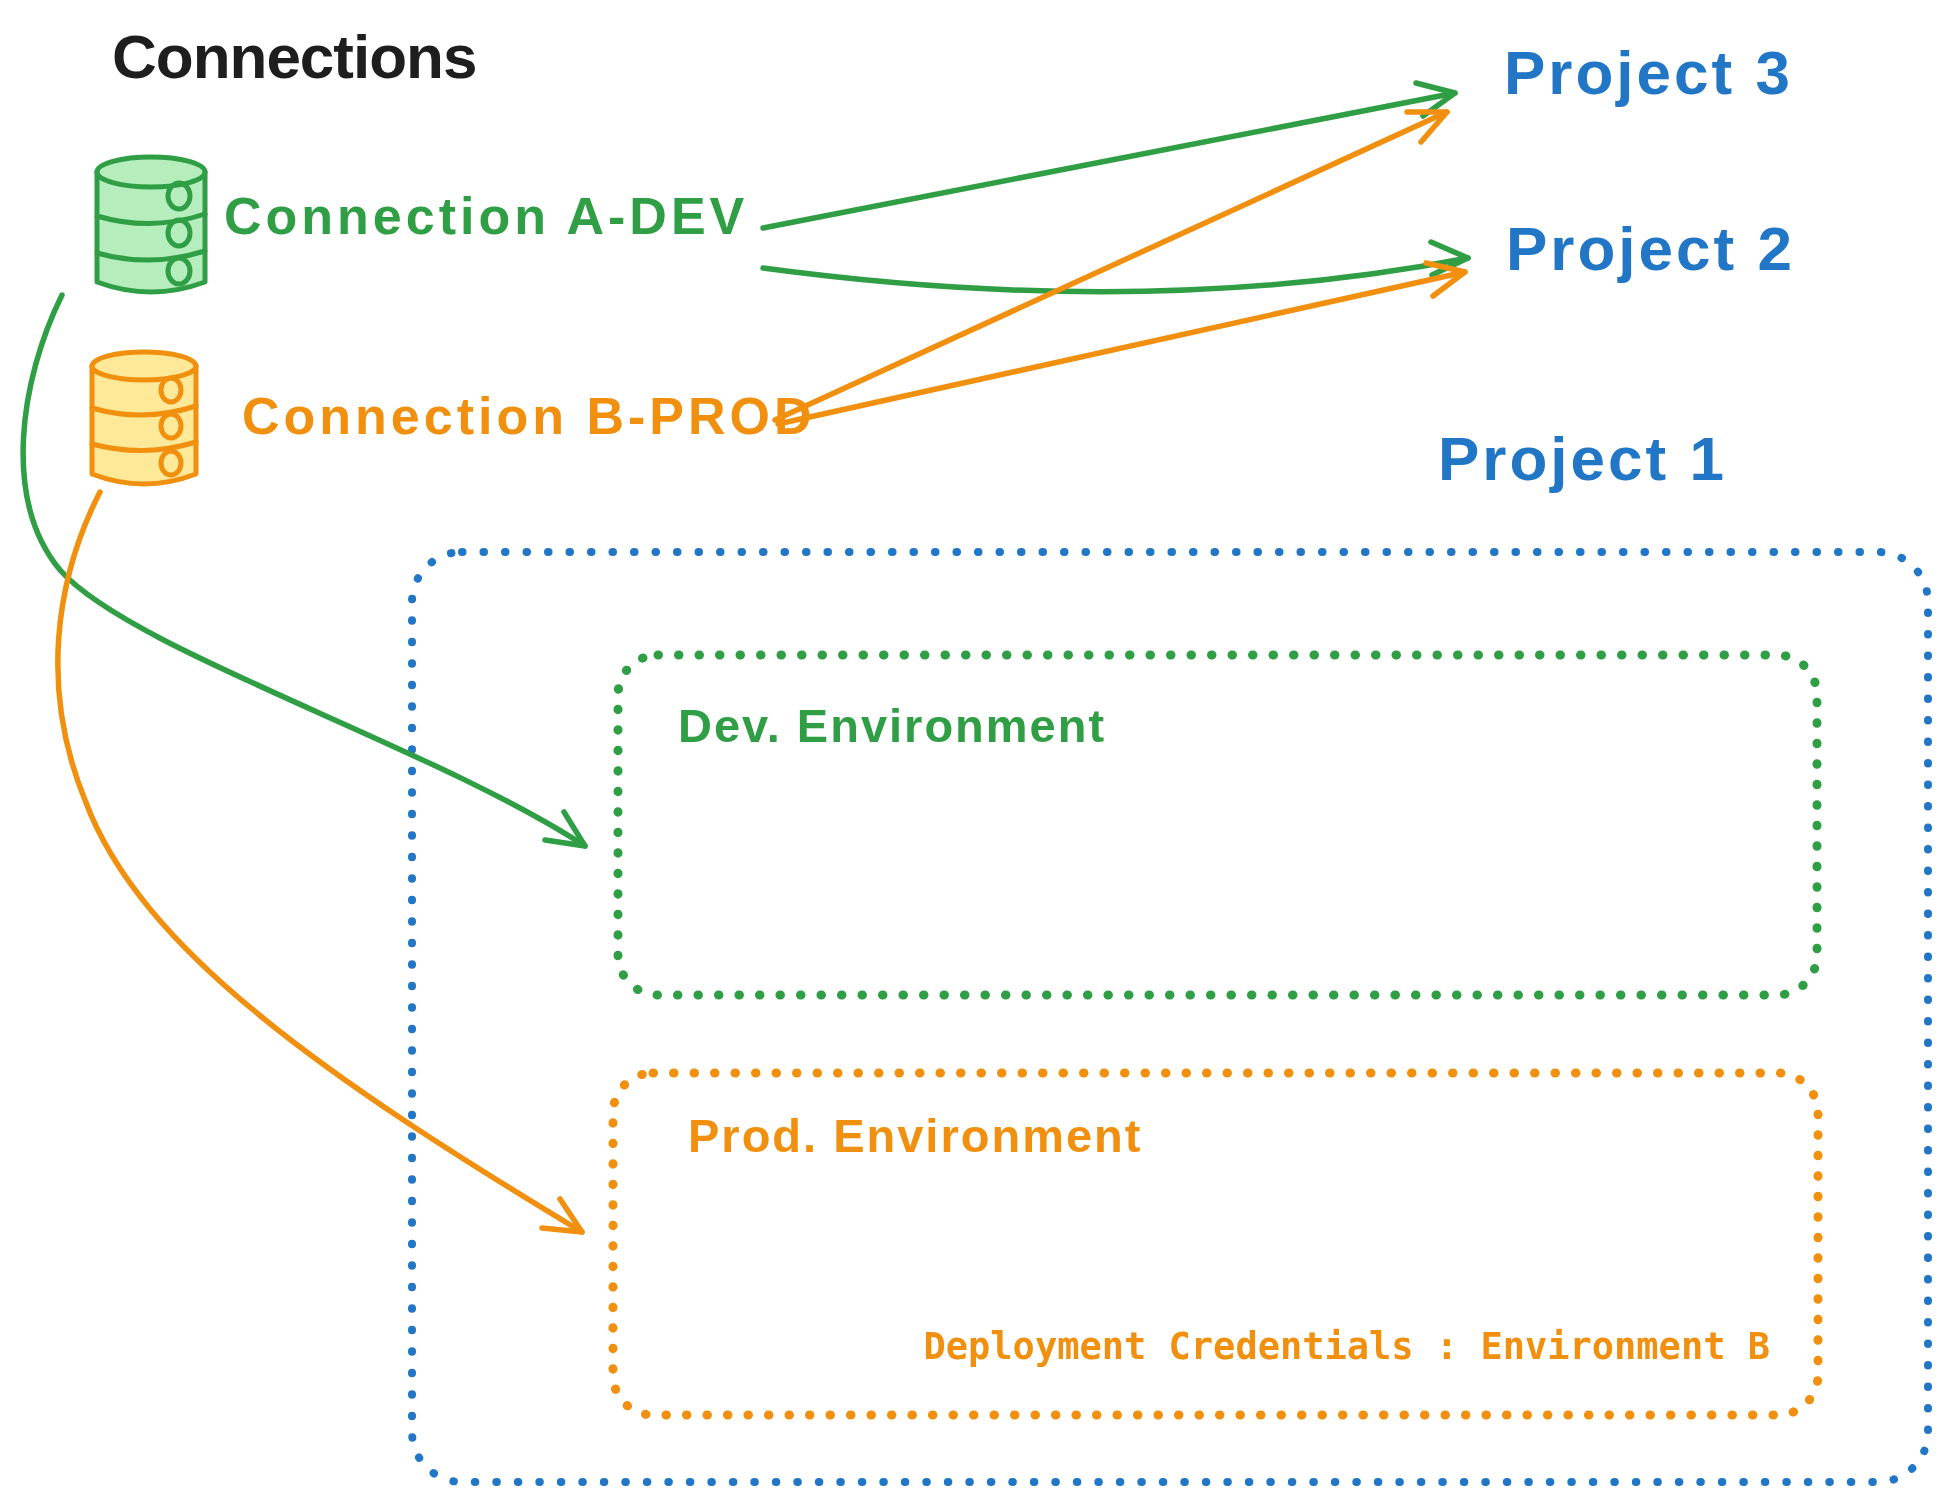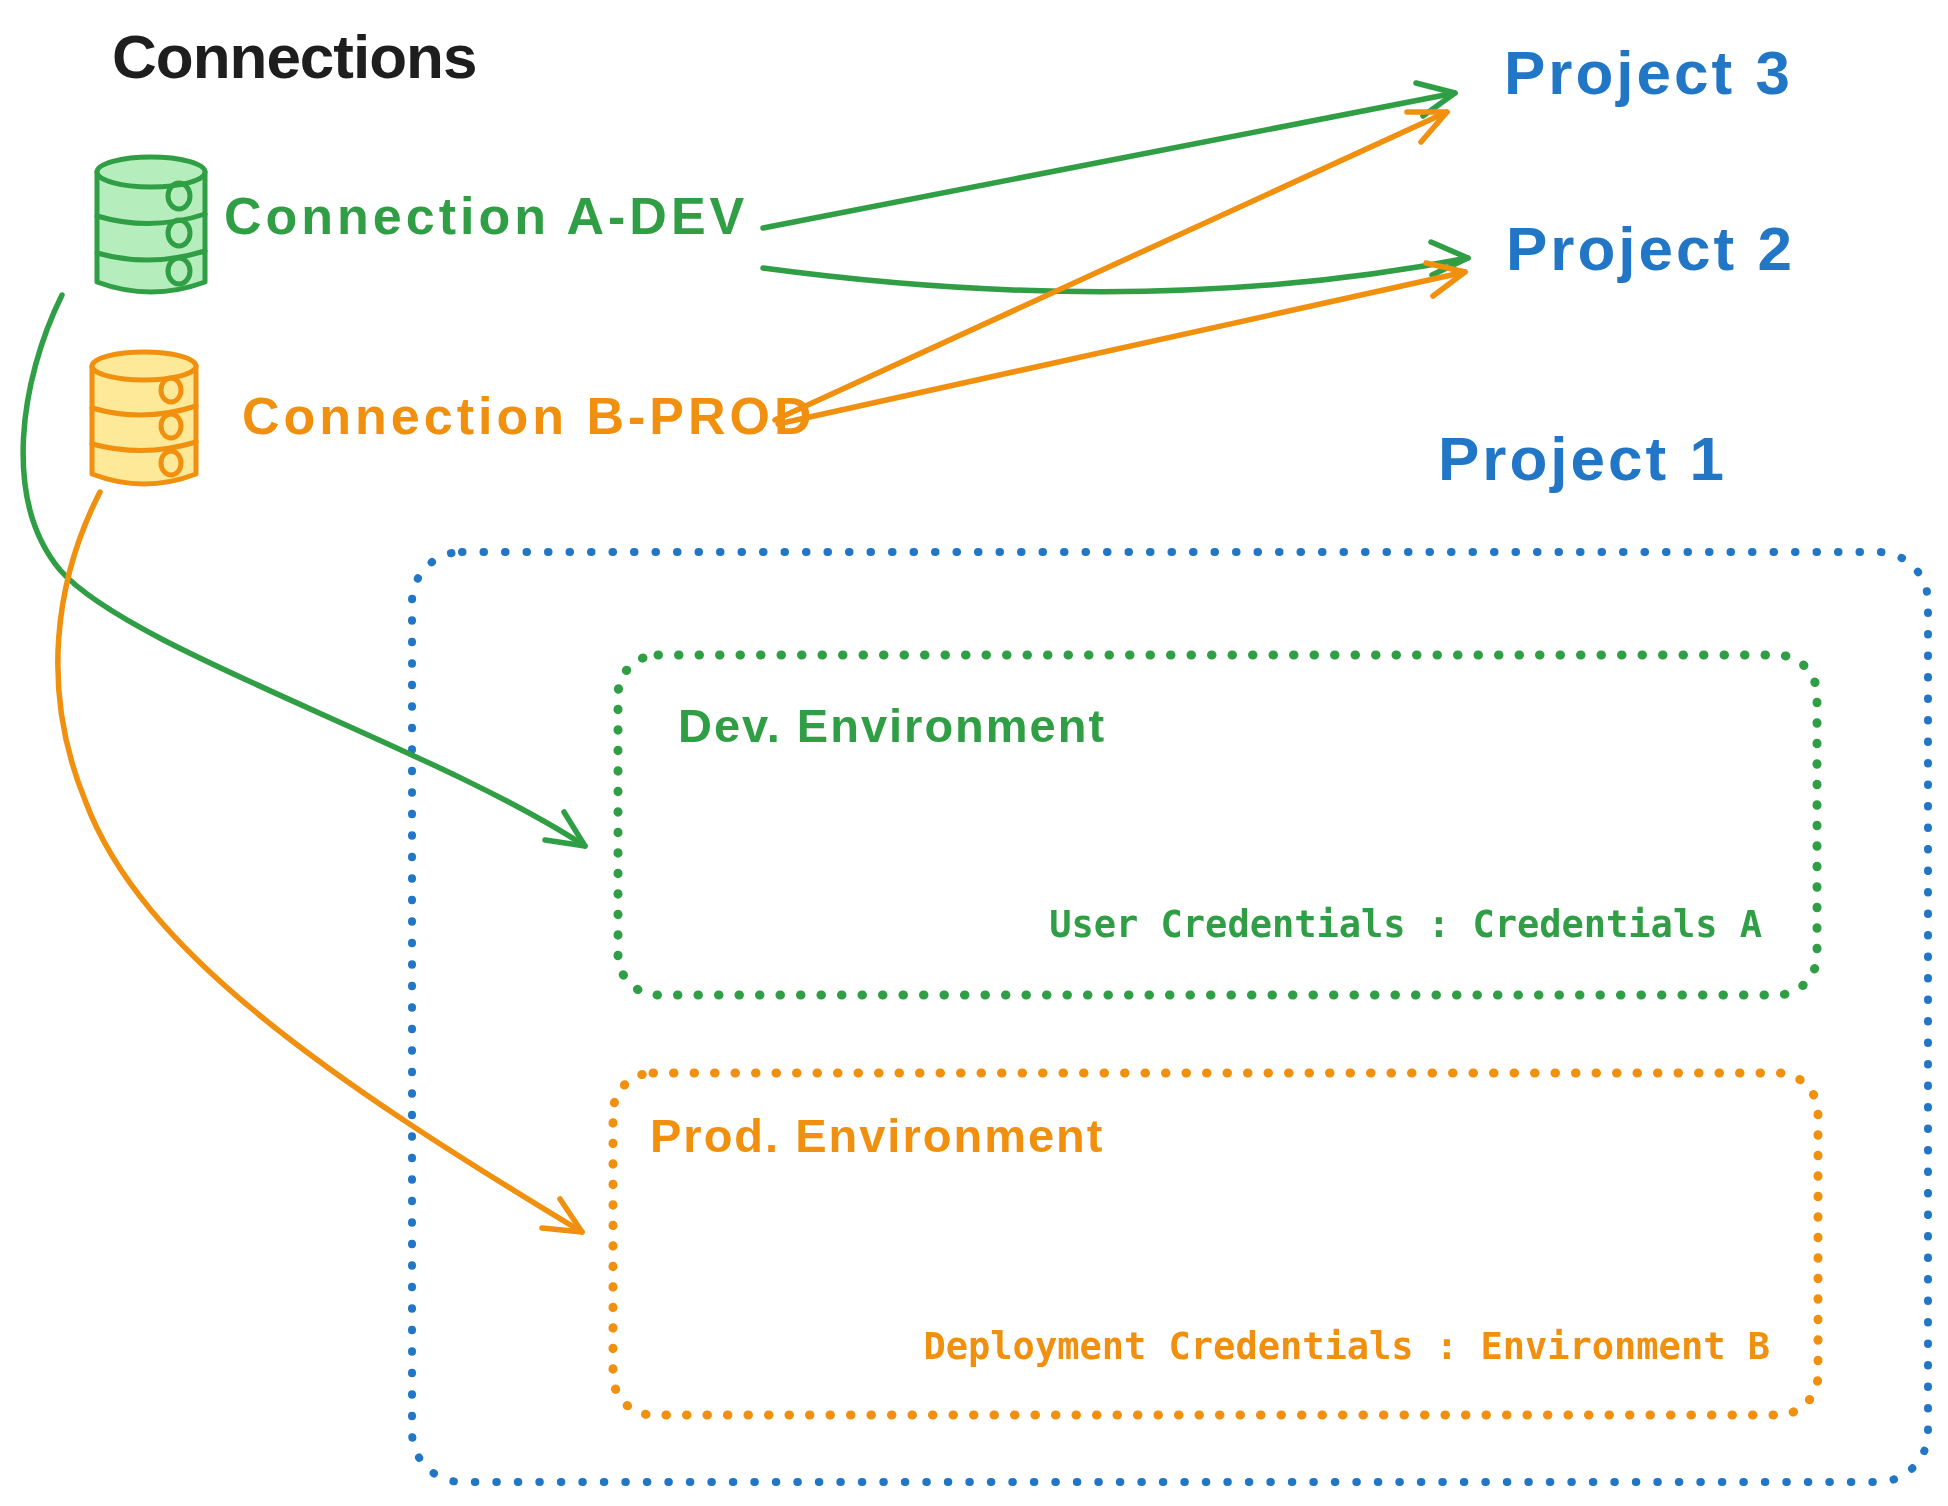--- a/index.html
+++ b/index.html
@@ -16,21 +16,21 @@
   .title{left:76px; top:26px; font-size:62px; font-weight:700; color:var(--c-ink); letter-spacing:-1px;margin-left:36px;}
   .conn-label{font-size:52px; font-weight:600; letter-spacing:4px;}
   .conn-a{left:224px; top:190px; color:var(--c-green);}
   .conn-b{left:210px; top:390px; color:var(--c-orange);margin-left:32px;}
   .project{font-size:62px; font-weight:600; letter-spacing:3px; color:var(--c-blue);}
   .p3{left:1504px; top:42px;}
   .p2{left:1506px; top:218px;}
   .p1{left:1438px; top:428px;}
   .env-title{font-size:47px; font-weight:600; letter-spacing:2px;margin-left:16px;}
   .dev-title{left:662px; top:702px; color:var(--c-green);}
-  .prod-title{left:634px; top:1112px; color:var(--c-orange);}
+  .prod-title{left:672px; top:1112px; color:var(--c-orange);}
   .creds{font-family:"DejaVu Sans Mono", monospace; font-size:37px; font-weight:700;}
   .dev-creds{right:186px; top:906px; color:var(--c-green);}
   .prod-creds{right:178px; top:1328px; color:var(--c-orange);}
 
   
   .s-green{stroke:var(--c-green);} .s-orange{stroke:var(--c-orange);} .s-blue{stroke:var(--c-blue);}
   .f-none{fill:none;} .f-green{fill:var(--c-green_fill);} .f-yellow{fill:var(--c-yellow_fill);}
   .dots{stroke-linecap:round; fill:none;}
   .arrow{stroke-linecap:round; stroke-linejoin:round; fill:none;}
 </style>
@@ -105,18 +105,17 @@
   <div class="txt conn-label conn-b">Connection B-PROD</div>
 
   <div class="txt project p3">Project 3</div>
 
   <div class="txt project p2">Project 2</div>
 
   <div class="txt project p1">Project 1</div>
 
   <div class="txt env-title dev-title">Dev. Environment</div>
 
-  <div class="txt creds dev-creds">User Credentials : Credentials A</div>
 
   <div class="txt env-title prod-title">Prod. Environment</div>
 
   <div class="txt creds prod-creds">Deployment Credentials : Environment B</div>
 </div>
 
 </body></html>

